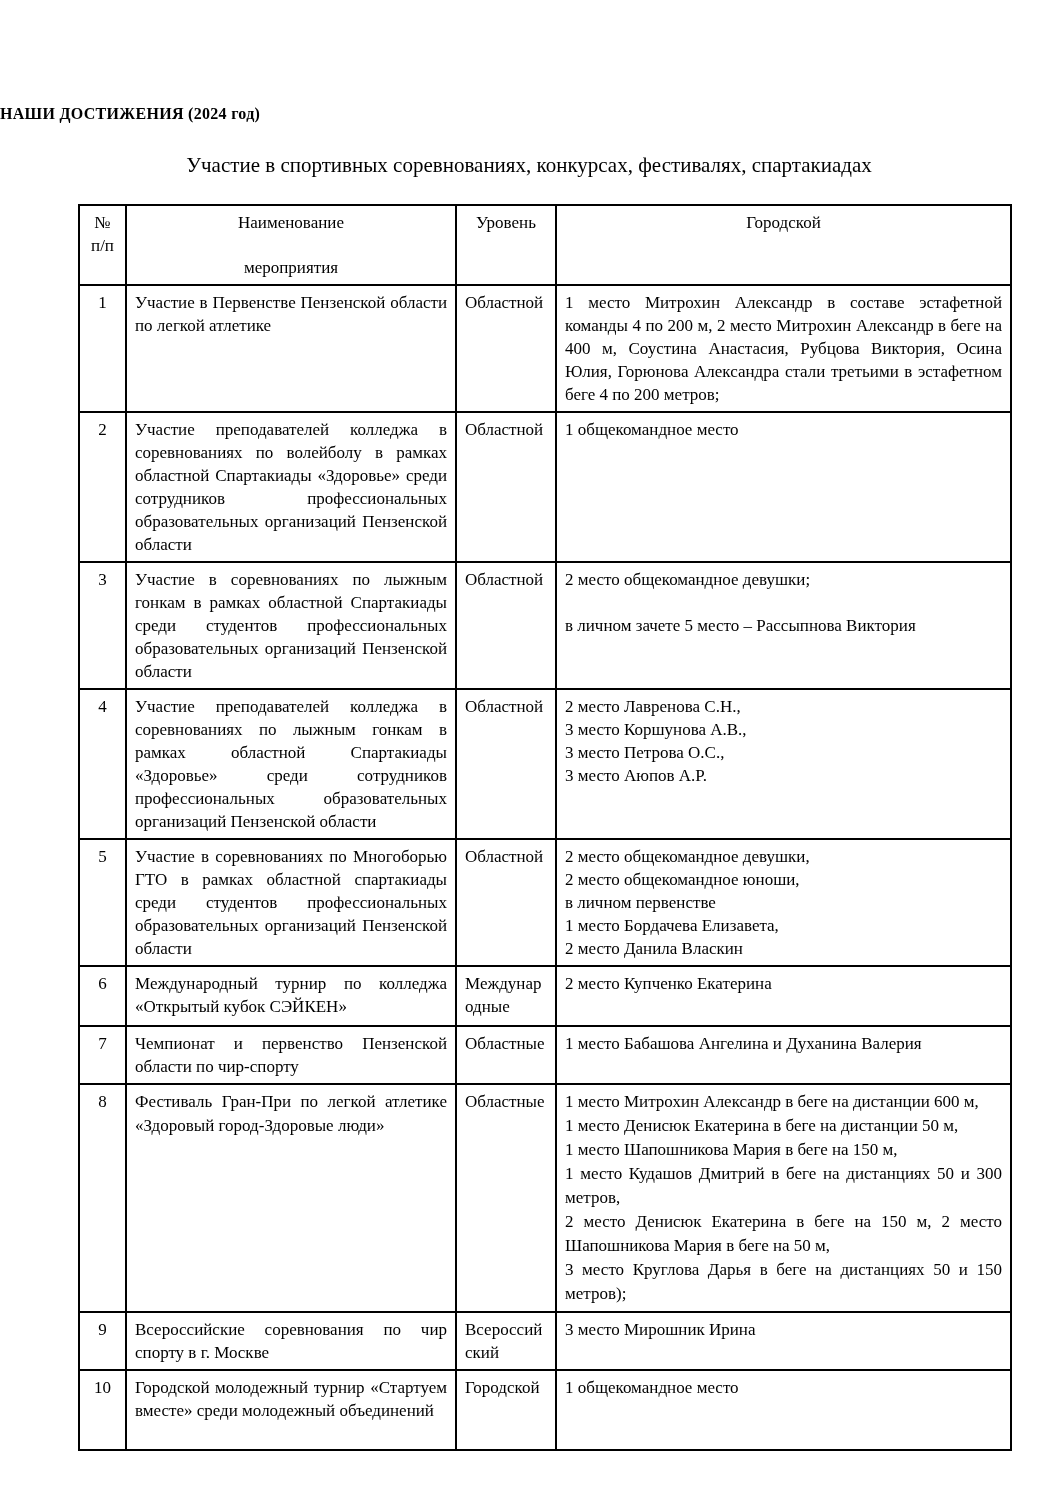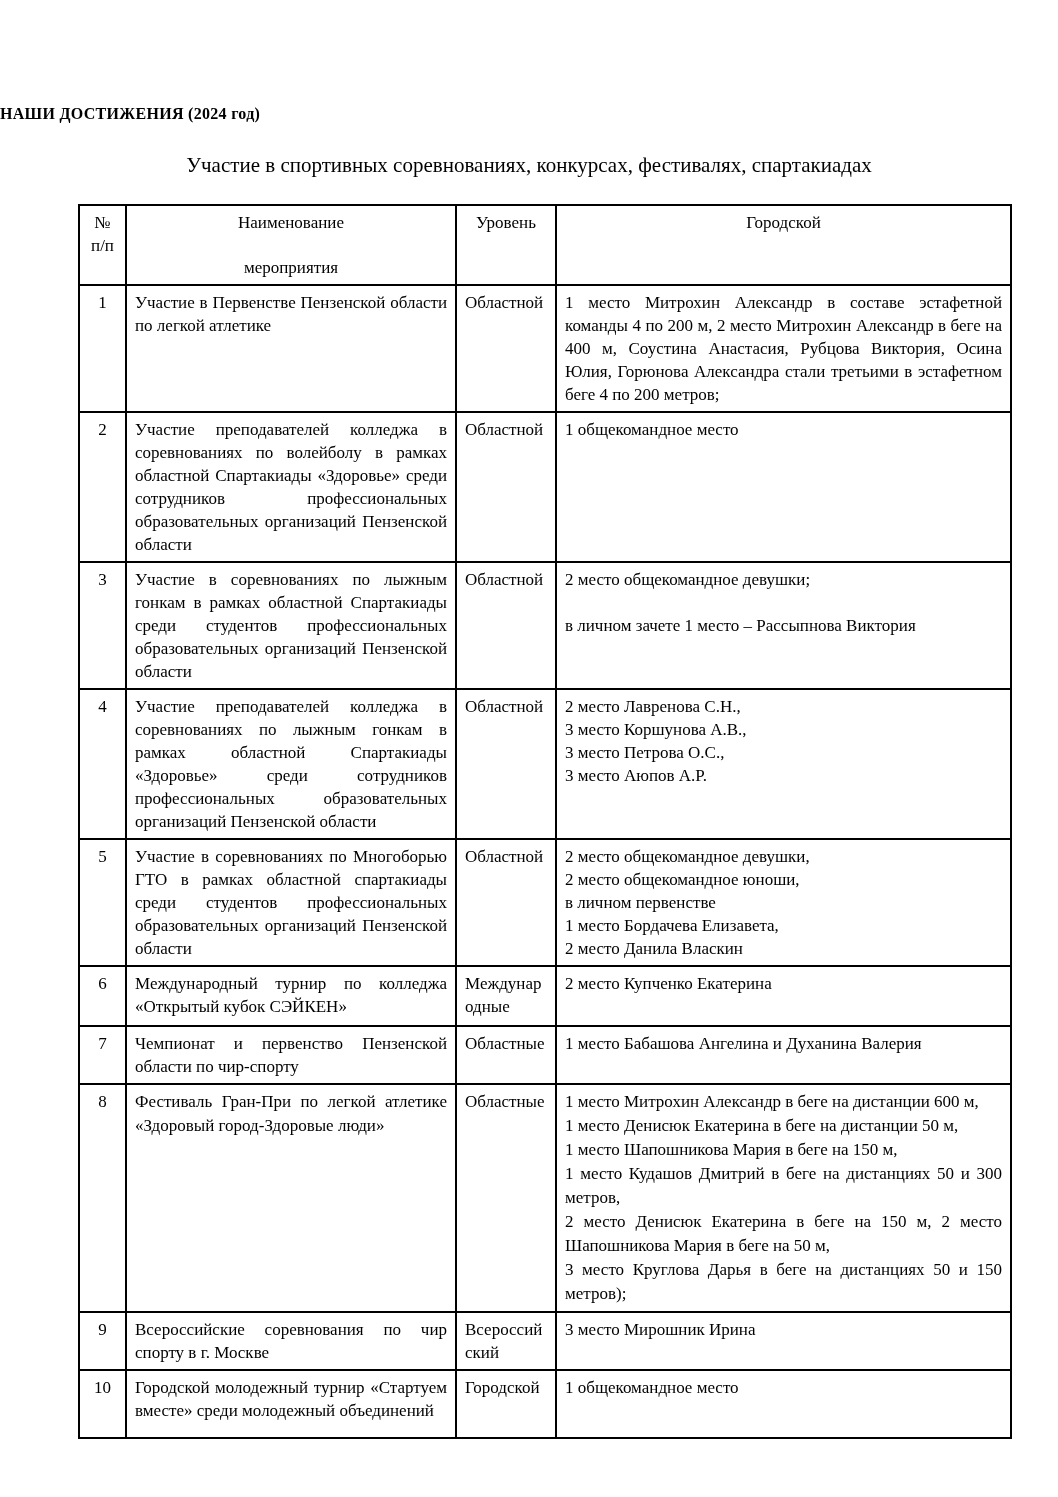--- a/index.html
+++ b/index.html
@@ -63,21 +63,21 @@
   
   tbody tr:nth-child(1) td  { height: 118px; }
   tbody tr:nth-child(2) td  { height: 140px; }
   tbody tr:nth-child(3) td  { height: 120px; }
   tbody tr:nth-child(4) td  { height: 140px; }
   tbody tr:nth-child(5) td  { height: 124px; }
   tbody tr:nth-child(6) td  { height: 60px; }
   tbody tr:nth-child(7) td  { height: 58px; }
   tbody tr:nth-child(8) td  { height: 212px; line-height: 24px; }
   tbody tr:nth-child(9) td  { height: 58px; }
-  tbody tr:nth-child(10) td { height: 68px; }
+  tbody tr:nth-child(10) td { height: 80px; }
 </style>
 </head>
 <body>
 
 <div class="page">
 
   <h1 class="doc-title">НАШИ ДОСТИЖЕНИЯ (2024 год)</h1>
 
   <h2 class="doc-subtitle">Участие в спортивных соревнованиях, конкурсах, фестивалях, спартакиадах</h2>
 
@@ -112,21 +112,21 @@
           <td class="cell-name">Участие преподавателей колледжа в соревнованиях по волейболу в рамках областной Спартакиады «Здоровье» среди сотрудников профессиональных образовательных организаций Пензенской области</td>
           <td class="cell-level">Областной</td>
           <td class="cell-result">1 общекомандное место</td>
         </tr>
         <tr>
           <td class="cell-num">3</td>
           <td class="cell-name">Участие в соревнованиях по лыжным гонкам в рамках областной Спартакиады среди студентов профессиональных образовательных организаций Пензенской области</td>
           <td class="cell-level">Областной</td>
           <td class="cell-result">2 место общекомандное девушки;
 
-в личном зачете 1 место – Рассыпнова Виктория</td>
+в личном зачете 5 место – Рассыпнова Виктория</td>
         </tr>
         <tr>
           <td class="cell-num">4</td>
           <td class="cell-name">Участие преподавателей колледжа в соревнованиях по лыжным гонкам в рамках областной Спартакиады «Здоровье» среди сотрудников профессиональных образовательных организаций Пензенской области</td>
           <td class="cell-level">Областной</td>
           <td class="cell-result">2 место Лавренова С.Н.,
 3 место Коршунова А.В.,
 3 место Петрова О.С.,
 3 место Аюпов А.Р.</td>
         </tr>

